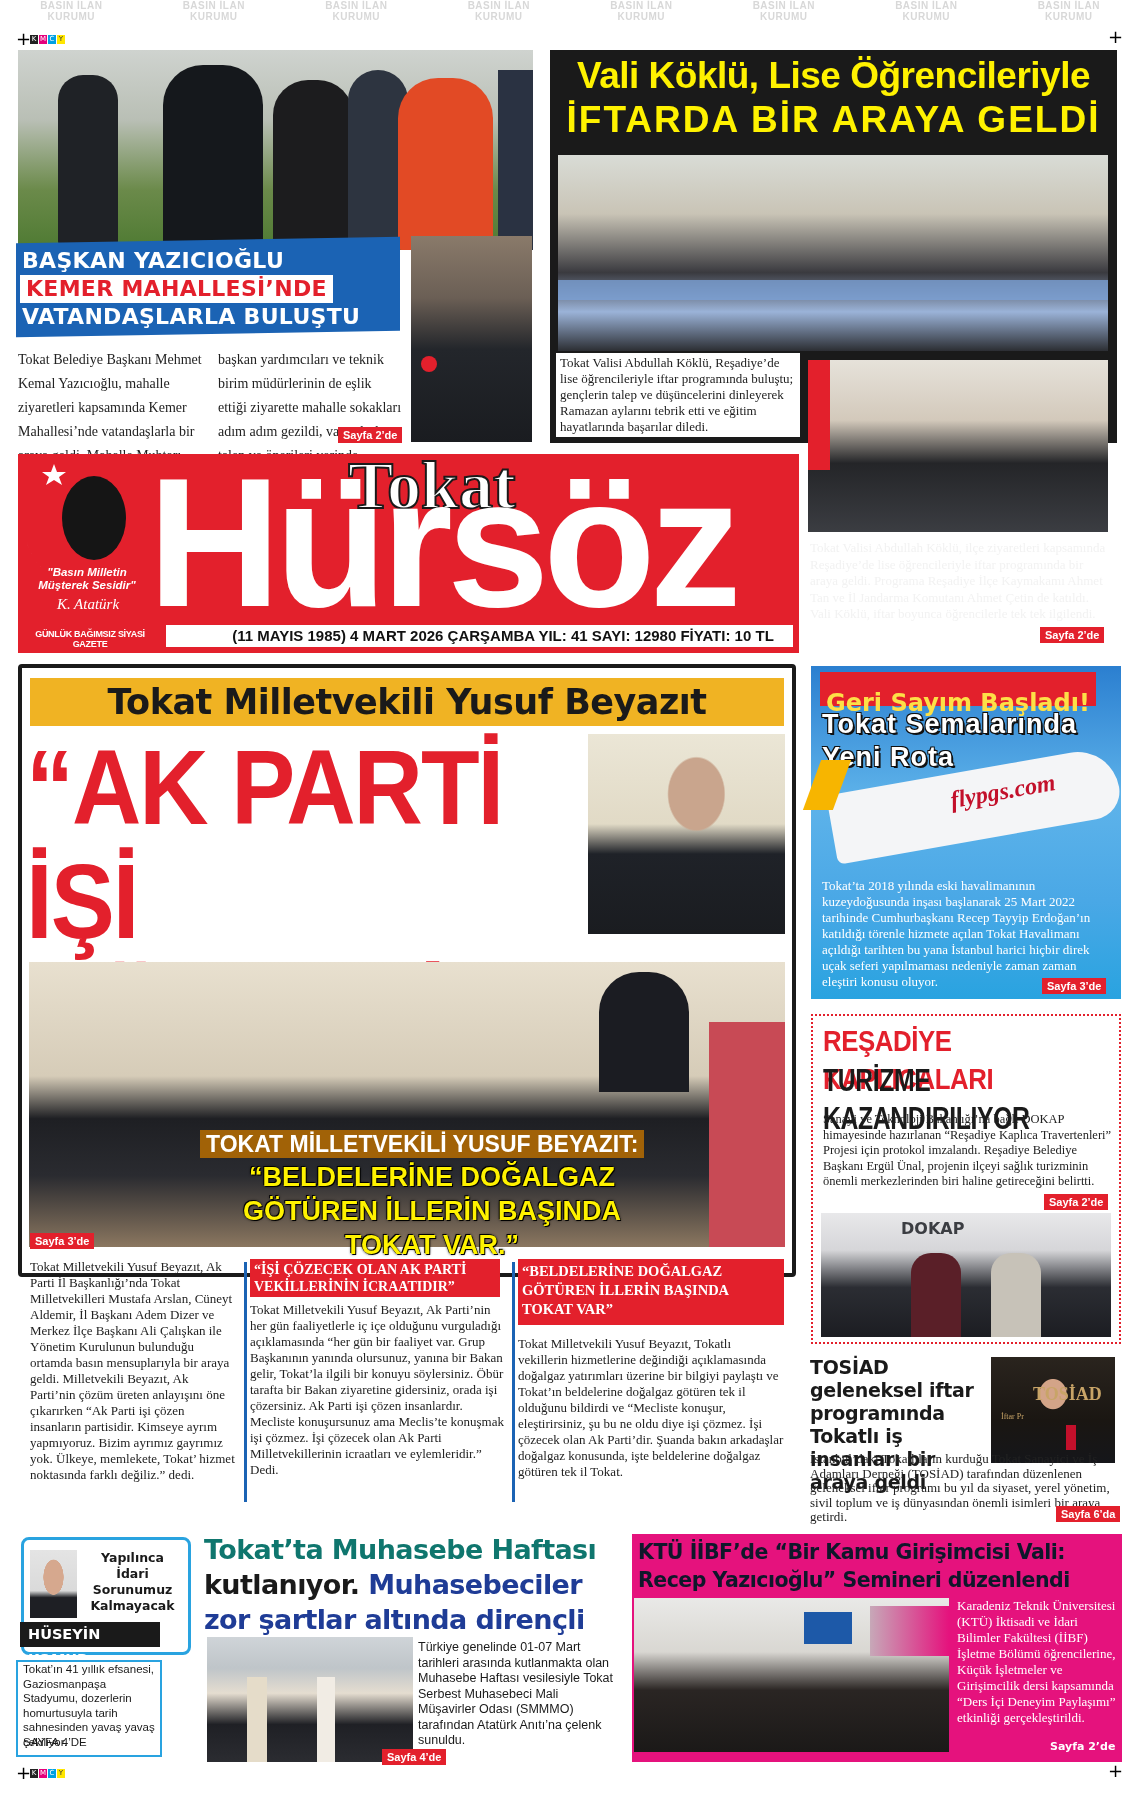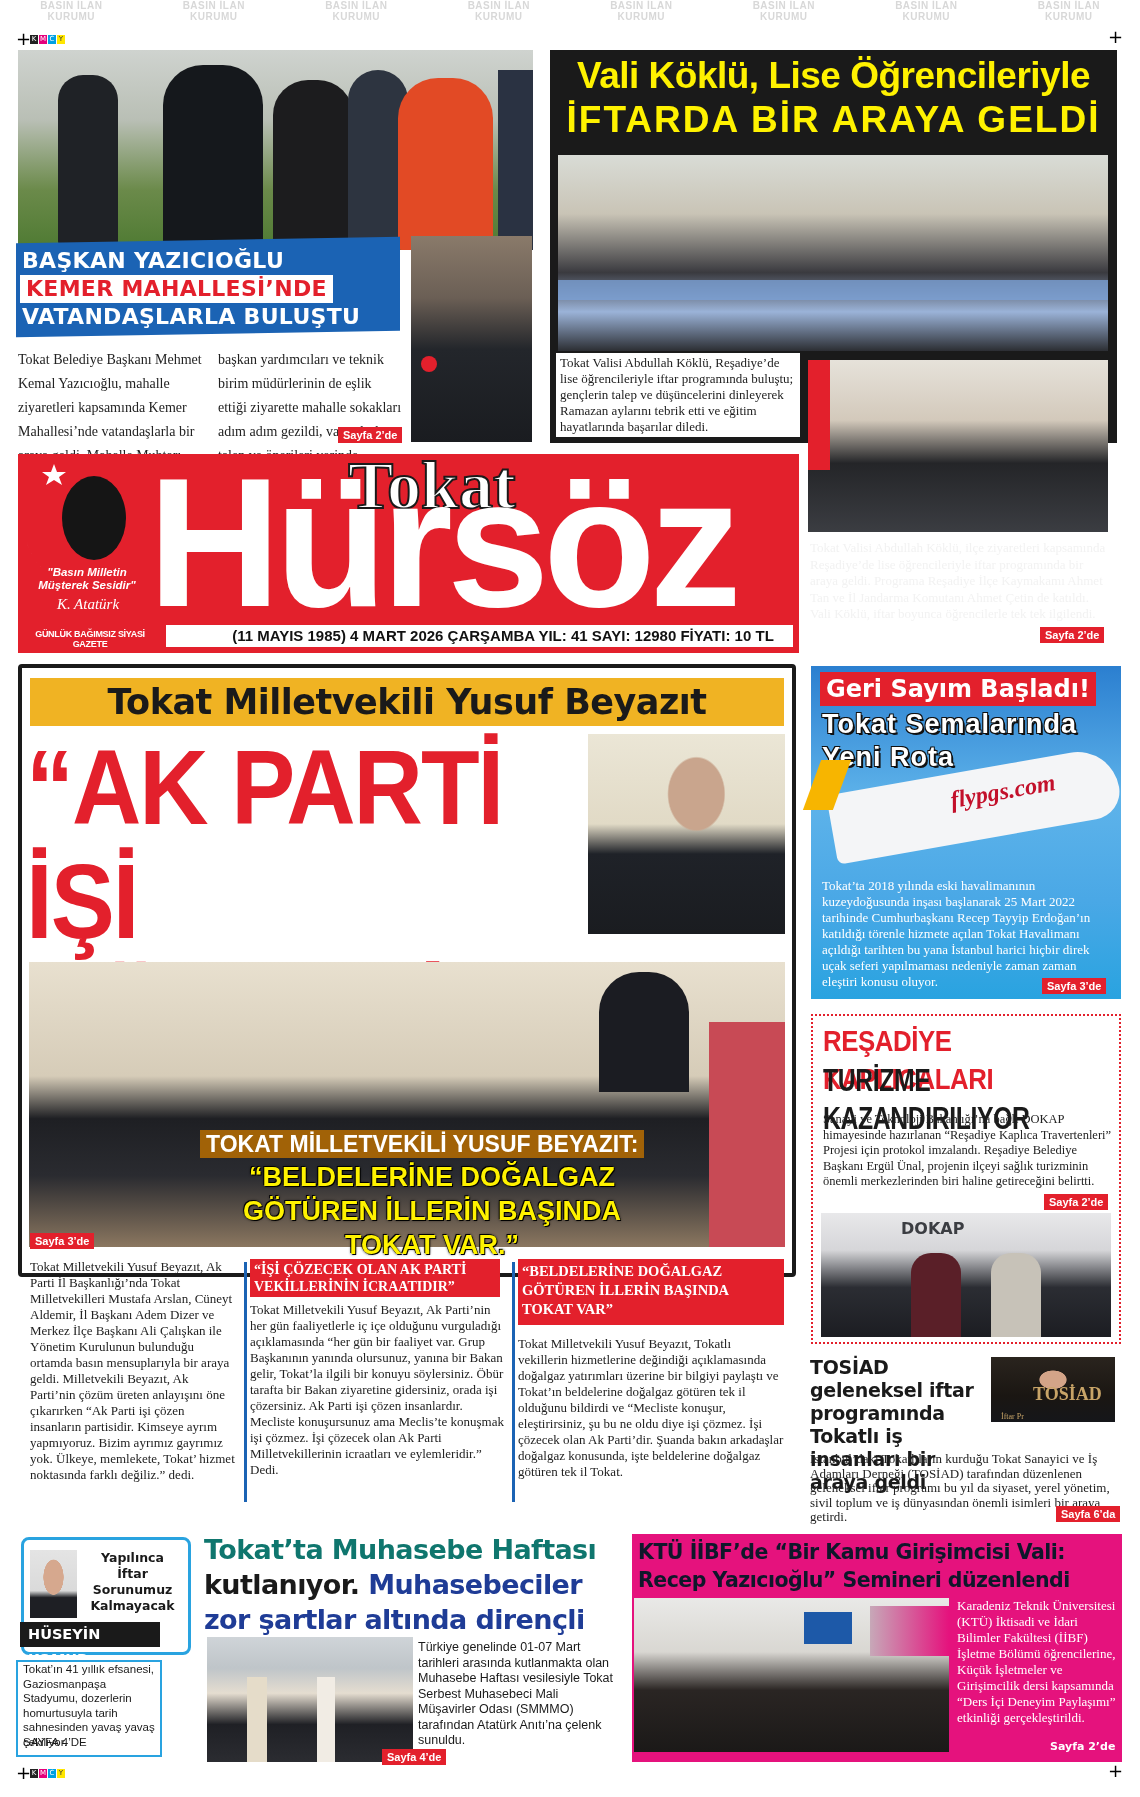--- a/index.html
+++ b/index.html
@@ -171,21 +171,21 @@
   <div class="abs serif" style="left:228px;top:591px;width:250px;background:#e3202c;color:#fff;font-weight:bold;font-size:14px;line-height:17px;padding:2px 4px;">“İŞİ ÇÖZECEK OLAN AK PARTİ VEKİLLERİNİN İCRAATIDIR”</div>
   <div class="abs body-text" style="left:228px;top:634px;width:256px;font-size:13px;line-height:16px;">Tokat Milletvekili Yusuf Beyazıt, Ak Parti’nin her gün faaliyetlerle iç içe olduğunu vurguladığı açıklamasında “her gün bir faaliyet var. Grup Başkanının yanında olursunuz, yanına bir Bakan gelir, Tokat’la ilgili bir konuyu söylersiniz. Öbür tarafta bir Bakan ziyaretine gidersiniz, orada işi çözersiniz. Ak Parti işi çözen insanlardır. Mecliste konuşursunuz ama Meclis’te konuşmak işi çözmez. İşi çözecek olan Ak Parti Milletvekillerinin icraatları ve eylemleridir.” Dedi.</div>
 
   <div class="abs" style="left:490px;top:594px;width:3px;height:240px;background:#1b63b4;"></div>
   <div class="abs serif" style="left:496px;top:591px;width:266px;height:66px;background:#e3202c;color:#fff;font-weight:bold;font-size:14.5px;line-height:19px;padding:3px 4px;">“BELDELERİNE DOĞALGAZ GÖTÜREN İLLERİN BAŞINDA TOKAT VAR”</div>
   <div class="abs body-text" style="left:496px;top:668px;width:266px;font-size:13px;line-height:16px;">Tokat Milletvekili Yusuf Beyazıt, Tokatlı vekillerin hizmetlerine değindiği açıklamasında doğalgaz yatırımları üzerine bir bilgiyi paylaştı ve Tokat’ın beldelerine doğalgaz götüren tek il olduğunu bildirdi ve “Mecliste konuşur, eleştirirsiniz, şu bu ne oldu diye işi çözmez. İşi çözecek olan Ak Parti’dir. Şuanda bakın arkadaşlar doğalgaz konusunda, işte beldelerine doğalgaz götüren tek il Tokat.</div>
 </section>
 
 <section>
   <div class="abs" style="left:811px;top:666px;width:310px;height:333px;background:linear-gradient(180deg,#2b7fd0 0%,#5eb3ea 40%,#4aa8e6 70%,#29a3e0 100%);"></div>
-  <div class="abs sans" style="left:820px;top:672px;height:34px;background:#e3202c;color:#ffffff;font-weight:bold;font-size:24px;line-height:34px;padding:0 6px;">Geri Sayım Başladı!</div>
+  <div class="abs sans" style="left:820px;top:672px;height:34px;background:#e3202c;color:#fde047;font-weight:bold;font-size:24px;line-height:34px;padding:14px 6px;">Geri Sayım Başladı!</div>
   <div class="abs cond" style="left:822px;top:708px;width:295px;color:#fff;font-weight:bold;font-size:27px;line-height:33px;letter-spacing:1px;text-shadow:2px 2px 0 #111,-1px -1px 0 #111,1px -1px 0 #111,-1px 1px 0 #111;">
     <div>Tokat Semalarında</div>
     <div>Yeni Rota</div>
   </div>
   <div class="abs" style="left:830px;top:770px;width:290px;height:70px;background:#f4f5f7;border-radius:20px 60px 40px 10px;transform:rotate(-10deg);"></div>
   <div class="abs" style="left:812px;top:760px;width:30px;height:50px;background:#f7b500;transform:skewX(-20deg);"></div>
   <div class="abs serif" style="left:950px;top:778px;color:#c3102b;font-style:italic;font-weight:bold;font-size:24px;transform:rotate(-10deg);">flypgs.com</div>
   <div class="abs body-text" style="left:822px;top:878px;width:292px;color:#fff;font-size:13px;line-height:16px;">Tokat’ta 2018 yılında eski havalimanının kuzeydoğusunda inşası başlanarak 25 Mart 2022 tarihinde Cumhurbaşkanı Recep Tayyip Erdoğan’ın katıldığı törenle hizmete açılan Tokat Havalimanı açıldığı tarihten bu yana İstanbul harici hiçbir direk uçak seferi yapılmaması nedeniyle zaman zaman eleştiri konusu oluyor.</div>
   <div class="sayfa" style="left:1042px;top:978px;">Sayfa 3’de</div>
 </section>
@@ -197,35 +197,35 @@
   <div class="sayfa" style="left:231px;top:178px;">Sayfa 2’de</div>
   <div class="photo" style="left:8px;top:197px;width:290px;height:124px;background:linear-gradient(180deg,#e8e8ea 0%,#d6d6d9 30%,#2b2d33 60%,#1c1d22 100%);">
     <div class="abs sans" style="left:80px;top:6px;color:#3b3d42;font-weight:bold;font-size:16px;">DOKAP</div>
     <div class="abs" style="left:90px;top:40px;width:50px;height:84px;background:#5a1f28;border-radius:20px 20px 0 0;"></div>
     <div class="abs" style="left:170px;top:40px;width:50px;height:84px;background:#c7c2b8;border-radius:20px 20px 0 0;"></div>
   </div>
 </section>
 
 <section>
   <div class="abs sans" style="left:810px;top:1356px;width:175px;color:#1a1a1a;font-weight:bold;font-size:19px;line-height:23px;letter-spacing:-0.3px;">TOSİAD geleneksel iftar programında Tokatlı iş insanları bir araya geldi</div>
-  <div class="photo" style="left:991px;top:1357px;width:124px;height:65px;background:radial-gradient(ellipse at 50% 35%,#d3a488 0%,#d3a488 15%,transparent 16%),linear-gradient(180deg,#2a241e 0%,#1a1612 60%,#15161a 100%);">
+  <div class="photo" style="left:991px;top:1357px;width:124px;height:106px;background:radial-gradient(ellipse at 50% 35%,#d3a488 0%,#d3a488 15%,transparent 16%),linear-gradient(180deg,#2a241e 0%,#1a1612 60%,#15161a 100%);">
     <div class="abs serif" style="left:42px;top:27px;color:#c8a467;font-weight:bold;font-size:18px;">TOSİAD</div>
     <div class="abs serif" style="left:10px;top:55px;color:#c8a467;font-size:8px;">İftar Pr</div>
     <div class="abs" style="left:75px;top:68px;width:10px;height:25px;background:#c3102b;"></div>
   </div>
   <div class="abs body-text" style="left:810px;top:1452px;width:310px;font-size:13px;line-height:14.5px;">İstanbul’daki Tokatlıların kurduğu Tokat Sanayici ve İş Adamları Derneği (TOSİAD) tarafından düzenlenen geleneksel iftar programı bu yıl da siyaset, yerel yönetim, sivil toplum ve iş dünyasından önemli isimleri bir araya getirdi.</div>
   <div class="sayfa" style="left:1056px;top:1506px;">Sayfa 6’da</div>
 </section>
 
 <section>
   <div class="abs" style="left:21px;top:1537px;width:170px;height:118px;border:3px solid #29a3e0;border-radius:8px;"></div>
   <div class="photo" style="left:30px;top:1550px;width:47px;height:68px;background:radial-gradient(ellipse at 50% 40%,#d6a88e 0%,#d6a88e 30%,transparent 31%),linear-gradient(180deg,#e4e4e4 0%,#dadada 60%,#1e1f24 70%,#1e1f24 100%);"></div>
   <div class="abs sans" style="left:80px;top:1550px;width:105px;font-weight:bold;font-size:12.5px;line-height:16px;text-align:center;color:#1a1a1a;">
     <div>Yapılınca</div>
-    <div>İftar</div>
+    <div>İdari</div>
     <div>Sorunumuz</div>
     <div>Kalmayacak</div>
   </div>
   <div class="abs sans" style="left:20px;top:1622px;width:140px;height:25px;background:#1a1a1a;color:#fff;font-weight:bold;font-size:14.5px;line-height:25px;padding-left:8px;">HÜSEYİN KÖMÜR</div>
   <div class="abs" style="left:16px;top:1660px;width:146px;height:97px;border:2px solid #29a3e0;"></div>
   <div class="abs cond" style="left:23px;top:1662px;width:136px;font-size:11.5px;line-height:14.5px;color:#1a1a1a;">Tokat’ın 41 yıllık efsanesi, Gaziosmanpaşa Stadyumu, dozerlerin homurtusuyla tarih sahnesinden yavaş yavaş çekiliyor.</div>
   <div class="abs cond" style="left:23px;top:1735px;font-size:11.5px;line-height:14.5px;color:#1a1a1a;">SAYFA 4’DE</div>
 </section>
 
 <section>

